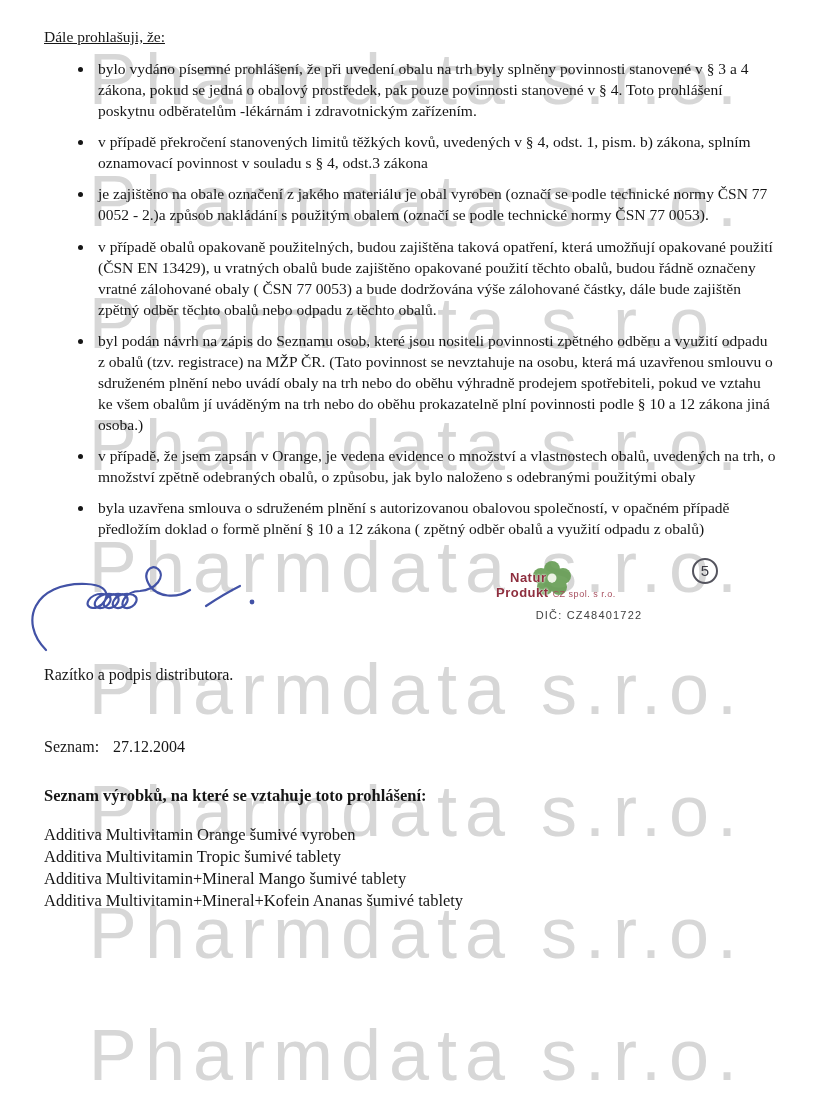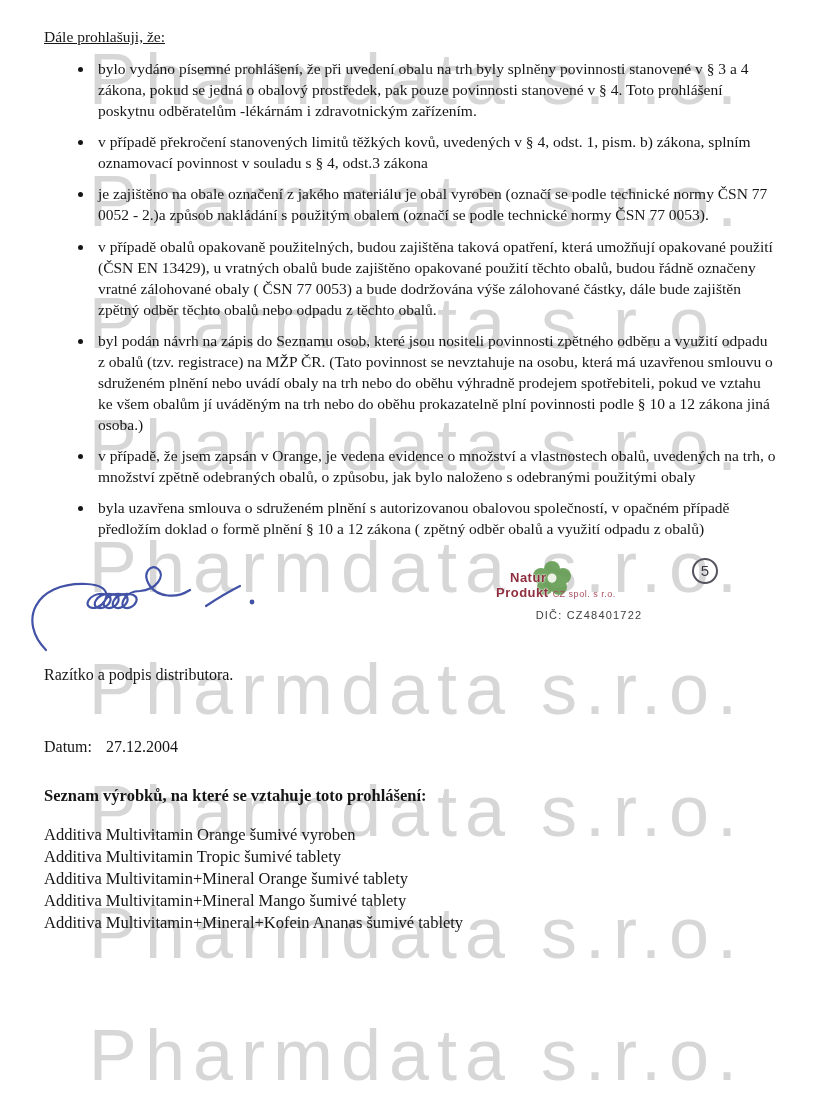--- a/index.html
+++ b/index.html
@@ -145,26 +145,25 @@
           </div>
         </div>
       </div>
       <div class="stamp-dic">DIČ: CZ48401722</div>
     </div>
 
     <div class="badge">5</div>
   </div>
 
   <div class="date-row">
-    <span>Datum:</span><span class="date-val">27.12.2004</span>
+    <span>Seznam:</span><span class="date-val">27.12.2004</span>
   </div>
 
   <div class="products-heading">Seznam výrobků, na které se vztahuje toto prohlášení:</div>
 
   <div class="products-list">
       <div class="product-line">Additiva Multivitamin Orange šumivé vyroben</div>
       <div class="product-line">Additiva Multivitamin Tropic šumivé tablety</div>
-      <div class="product-line">Additiva Multivitamin+Mineral Orange šumivé tablety</div>
       <div class="product-line">Additiva Multivitamin+Mineral Mango šumivé tablety</div>
       <div class="product-line">Additiva Multivitamin+Mineral+Kofein Ananas šumivé tablety</div>
     </div>
 
 </div>
 
 </body></html>

